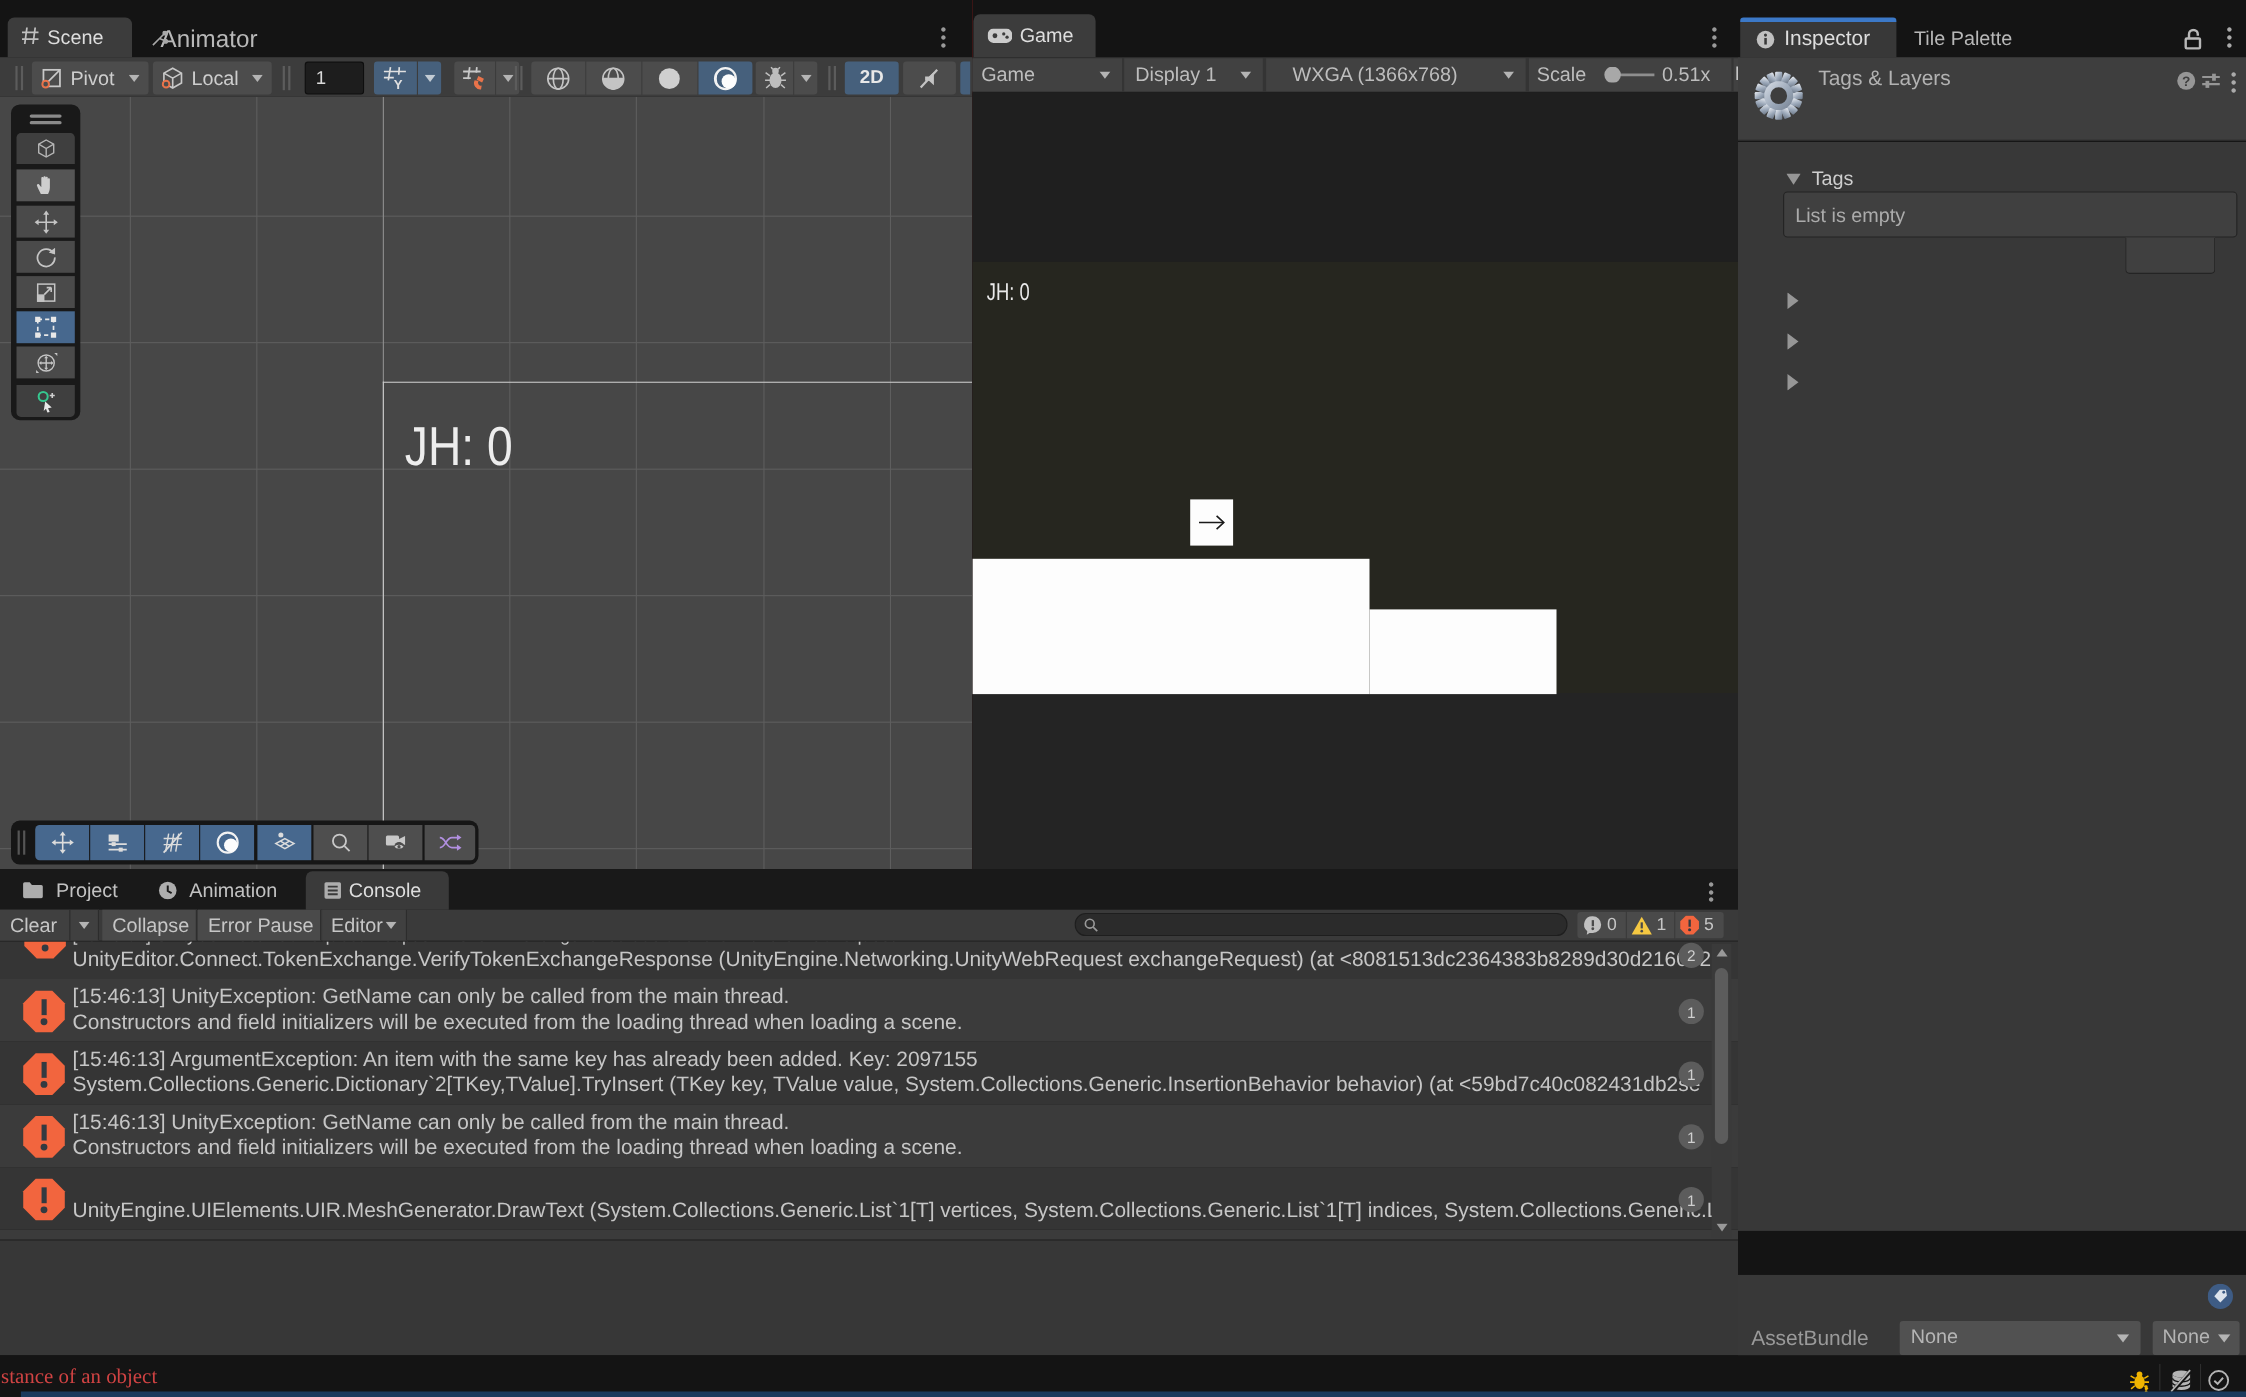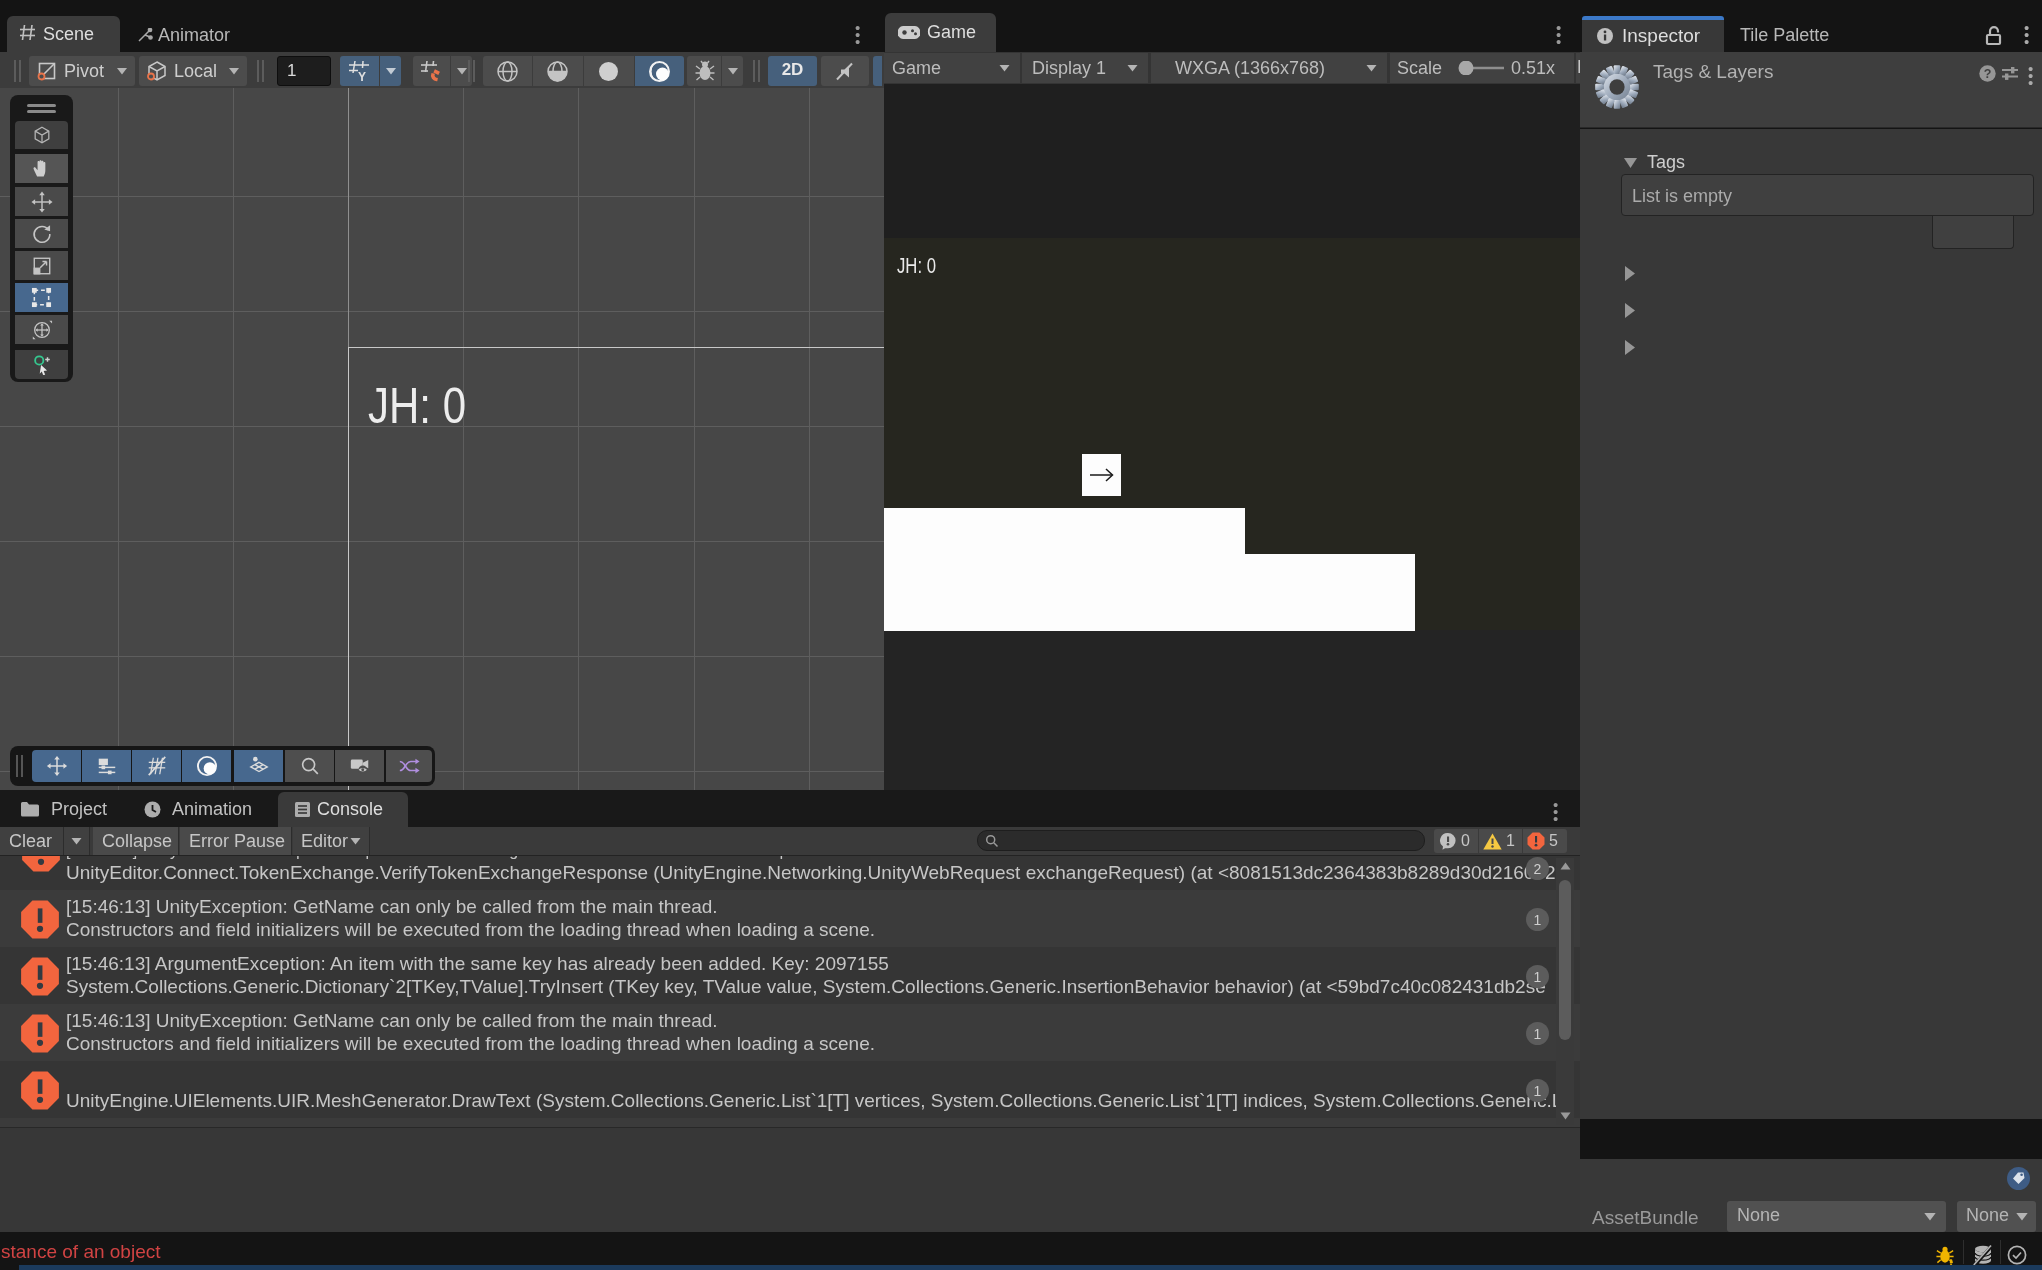--- a/index.html
+++ b/index.html
@@ -33,21 +33,21 @@
     <span style="margin-left:36px;font-size:18px;color:#dedede;">Scene</span>
   </div>
   <div class="abs v" style="left:130px;top:19px;width:120px;height:33px;">
     <svg class="abs" style="left:7px;top:9px;" width="16" height="16" viewBox="0 0 16 16">
       <g stroke="#a8a8a8" stroke-width="1.5" fill="none">
         <path d="M2 13 L8 7 M8 7 L13 2 M8 7 L13 9"></path>
         <circle cx="13" cy="2" r="1.6" fill="#a8a8a8"></circle>
             <circle cx="13.5" cy="9.5" r="1.6" fill="#a8a8a8"></circle>
       </g>
     </svg>
-    <span style="margin-left:28px;font-size:18px;color:#b8b8b8;">Animator</span>
+    <span style="margin-left:16px;font-size:22px;color:#b8b8b8;">Animator</span>
   </div>
   <div class="abs" style="left:855px;top:24px;color:#999;font-size:15px;letter-spacing:0;line-height:7px;width:6px;">•<br>•<br>•</div>
 
   <div class="abs" style="left:0;top:52px;width:884px;height:36px;background:#3c3c3c;"></div>
   <div class="abs" style="left:14px;top:60px;width:2px;height:22px;background:#5c5c5c;"></div>
   <div class="abs" style="left:19px;top:60px;width:2px;height:22px;background:#5c5c5c;"></div>
 
   <div class="abs v" style="left:29px;top:56px;width:106px;height:30px;background:#4c4c4c;border-radius:3px;">
     <svg class="abs" style="left:8px;top:5px;" width="20" height="20" viewBox="0 0 20 20">
       <rect x="2.5" y="2.5" width="15" height="15" fill="none" stroke="#c8c8c8" stroke-width="1.6"></rect>
@@ -691,21 +691,21 @@
         </svg>
     <div class="abs" style="left:3px;top:22px;width:12px;height:160px;background:#5c5c5c;border-radius:6px;"></div>
     <svg class="abs" style="left:4px;top:254px;" width="11" height="8" viewBox="0 0 11 8">
           <path d="M5.5 7.5 L10.5 0.5 L0.5 0.5 Z" fill="#999"></path>
         </svg>
   </div>
 
   <div class="abs" style="left:0;top:337px;width:1580px;height:105px;background:#373737;border-top:1px solid #282828;"></div>
 </div>
 
-<div id="status-bar" class="abs" style="left:0;top:1232px;width:2042px;height:38px;background:#141414;">
+<div id="status-bar" class="abs" style="left:0;top:1232px;width:2042px;height:38px;background:#141414;font-family:Liberation Serif, serif;">
   <div class="abs" style="left:1px;top:9px;font-size:19px;color:#d04343;">stance of an object</div>
   <svg class="abs" style="left:1935px;top:13px;" width="21" height="21" viewBox="0 0 22 22">
     <g fill="#f0b400">
       <ellipse cx="10.5" cy="12" rx="5" ry="6.5"></ellipse>
       <circle cx="10.5" cy="4.6" r="2.7"></circle>
       <rect x="15.5" y="15" width="2.6" height="4.5" rx="1"></rect>
       <circle cx="16.8" cy="21" r="1.2"></circle>
     </g>
     <g stroke="#f0b400" stroke-width="1.5" fill="none">
       <path d="M6 8.5 L2 6 M6 12 L1.5 12 M6 15.5 L2.5 18.5 M15 8.5 L19 6 M15 12 L19.5 12 M15 15.5 L18.5 18.5"></path>

